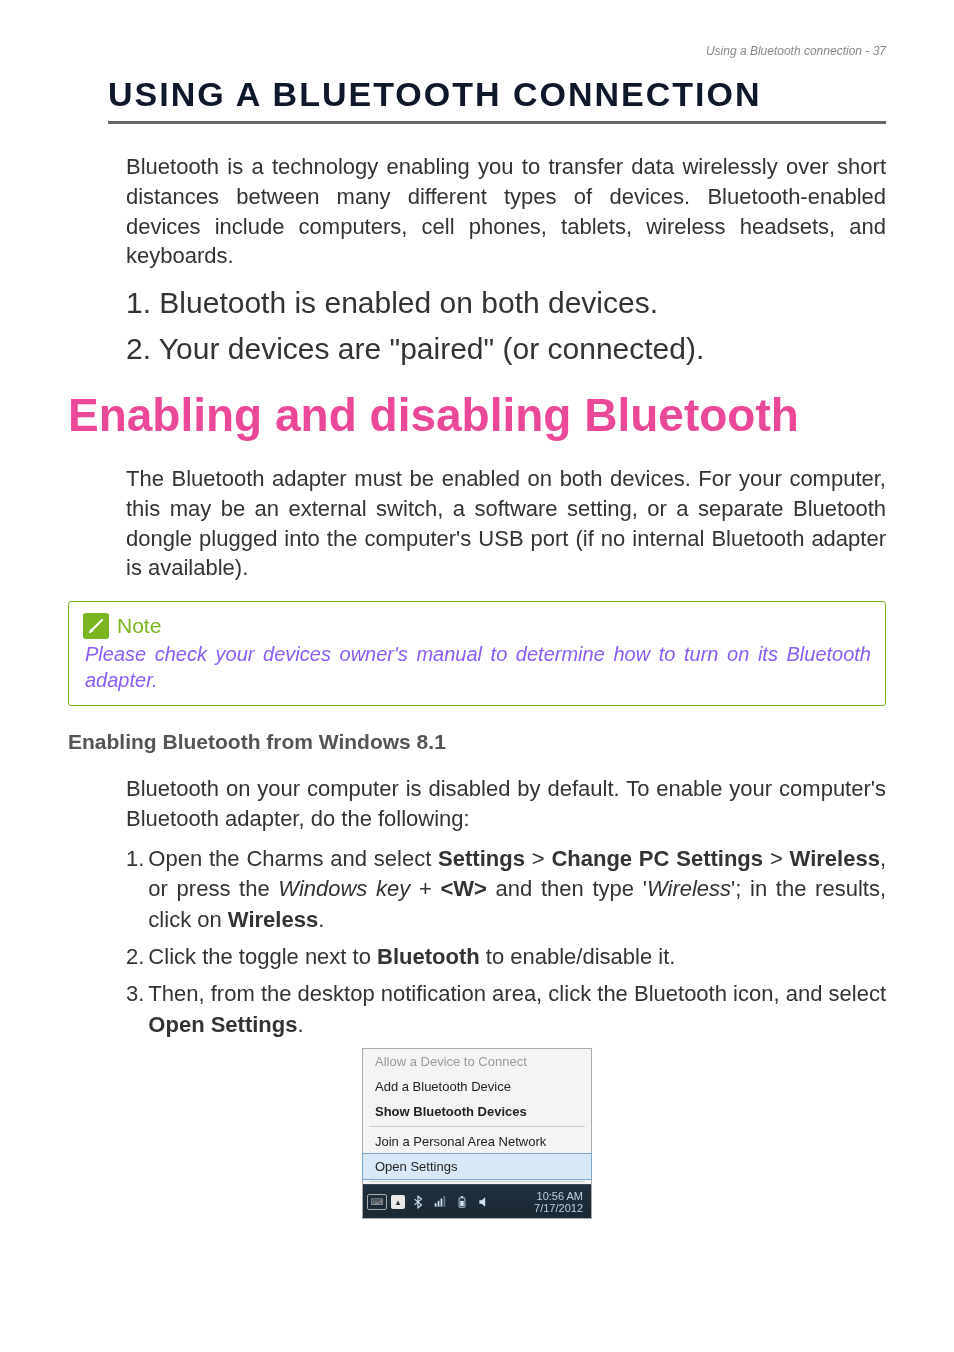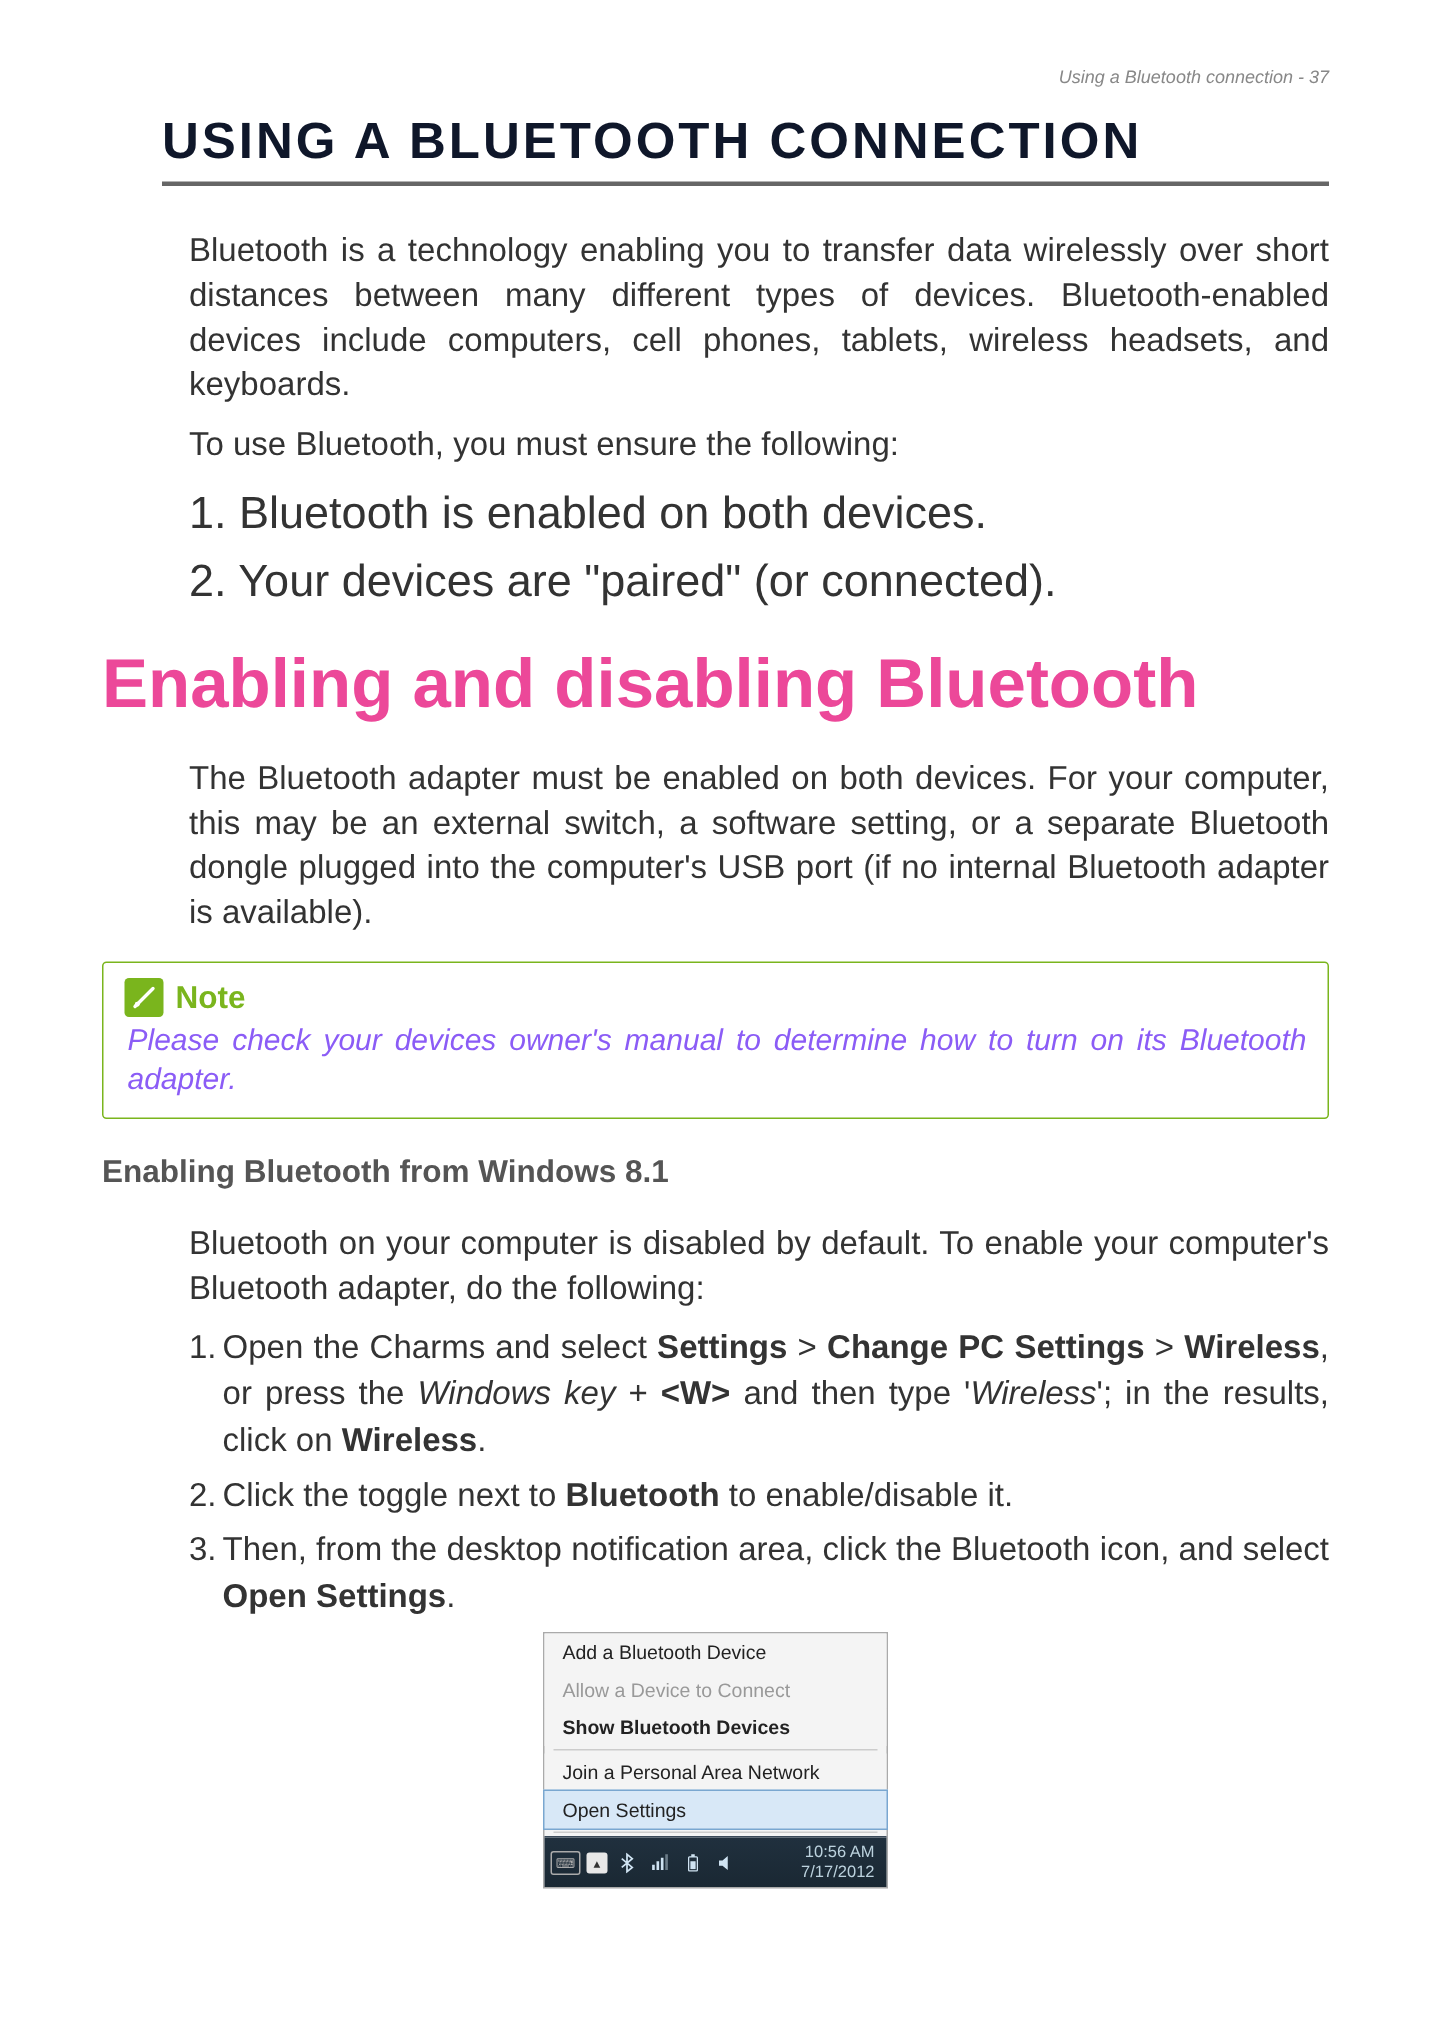--- a/index.html
+++ b/index.html
@@ -86,21 +86,21 @@
     width: 26px;
     height: 26px;
     background: #7ab51d;
     border-radius: 3px;
     display: flex;
     align-items: center;
     justify-content: center;
   }
   .note-title {
     color: #7ab51d;
-    font-weight: bold;
+    font-weight: normal;
     font-size: 21px;
   }
   .note-body {
     color: #8b5cf6;
     font-style: italic;
     font-size: 20px;
     text-align: justify;
     margin-left: 2px;
   }
   ol.numlist2 {
@@ -189,21 +189,20 @@
 </head>
 <body>
 
 <div class="page">
   <div class="header-right">Using a Bluetooth connection - 37</div>
 
   <div class="main-title">USING A BLUETOOTH CONNECTION</div>
 
   <p class="body-text justify">Bluetooth is a technology enabling you to transfer data wirelessly over short distances between many different types of devices. Bluetooth-enabled devices include computers, cell phones, tablets, wireless headsets, and keyboards.</p>
 
-  <p class="body-text">To use Bluetooth, you must ensure the following:</p>
 
   <ol class="numlist">
     <li>1. Bluetooth is enabled on both devices.</li>
     <li>2. Your devices are "paired" (or connected).</li>
   </ol>
 
   <h2 class="h2">Enabling and disabling Bluetooth</h2>
 
   <p class="body-text justify">The Bluetooth adapter must be enabled on both devices. For your computer, this may be an external switch, a software setting, or a separate Bluetooth dongle plugged into the computer's USB port (if no internal Bluetooth adapter is available).</p>
 
@@ -241,22 +240,22 @@
       <span class="num">3.</span>
       <span class="licontent">
         <span>Then, from the desktop notification area, click the Bluetooth icon, and select </span><span class="bold">Open Settings</span><span>.</span>
       </span>
     </li>
   </ol>
 
   <div class="screenshot-wrap">
     <div>
       <div class="tray-menu">
+        <div class="menu-item disabled">Allow a Device to Connect</div>
         <div class="menu-item">Add a Bluetooth Device</div>
-        <div class="menu-item disabled">Allow a Device to Connect</div>
         <div class="menu-item bolditem">Show Bluetooth Devices</div>
         <div class="sep"></div>
         <div class="menu-item">Join a Personal Area Network</div>
         <div class="menu-item hover">Open Settings</div>
         <div class="sep"></div>
         <div class="taskbar">
           <div class="tb-left">
             <span class="kb-ico">⌨</span>
             <span class="tb-chevron">▴</span>
             <span class="tb-icon tb-bt">

